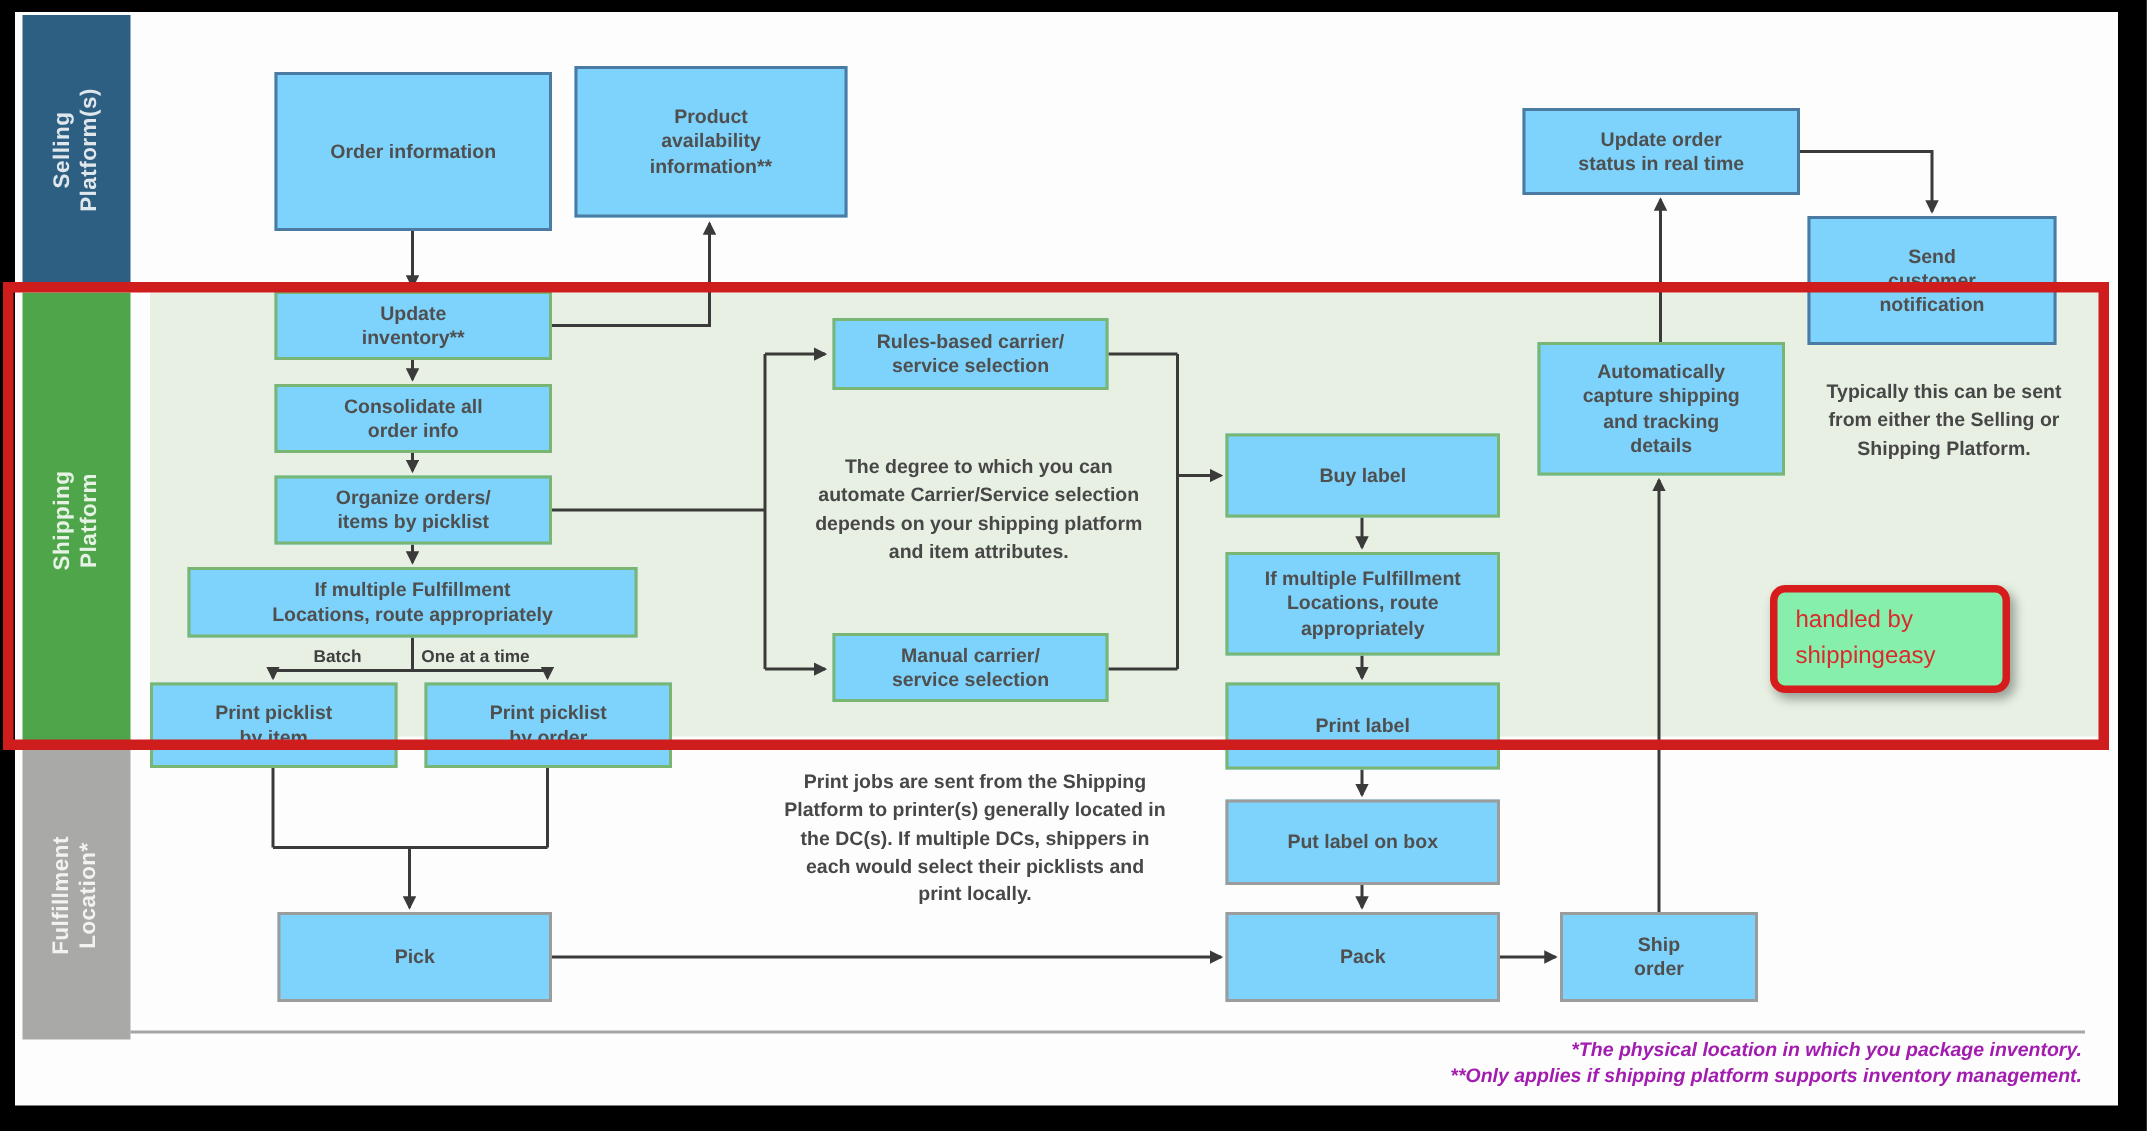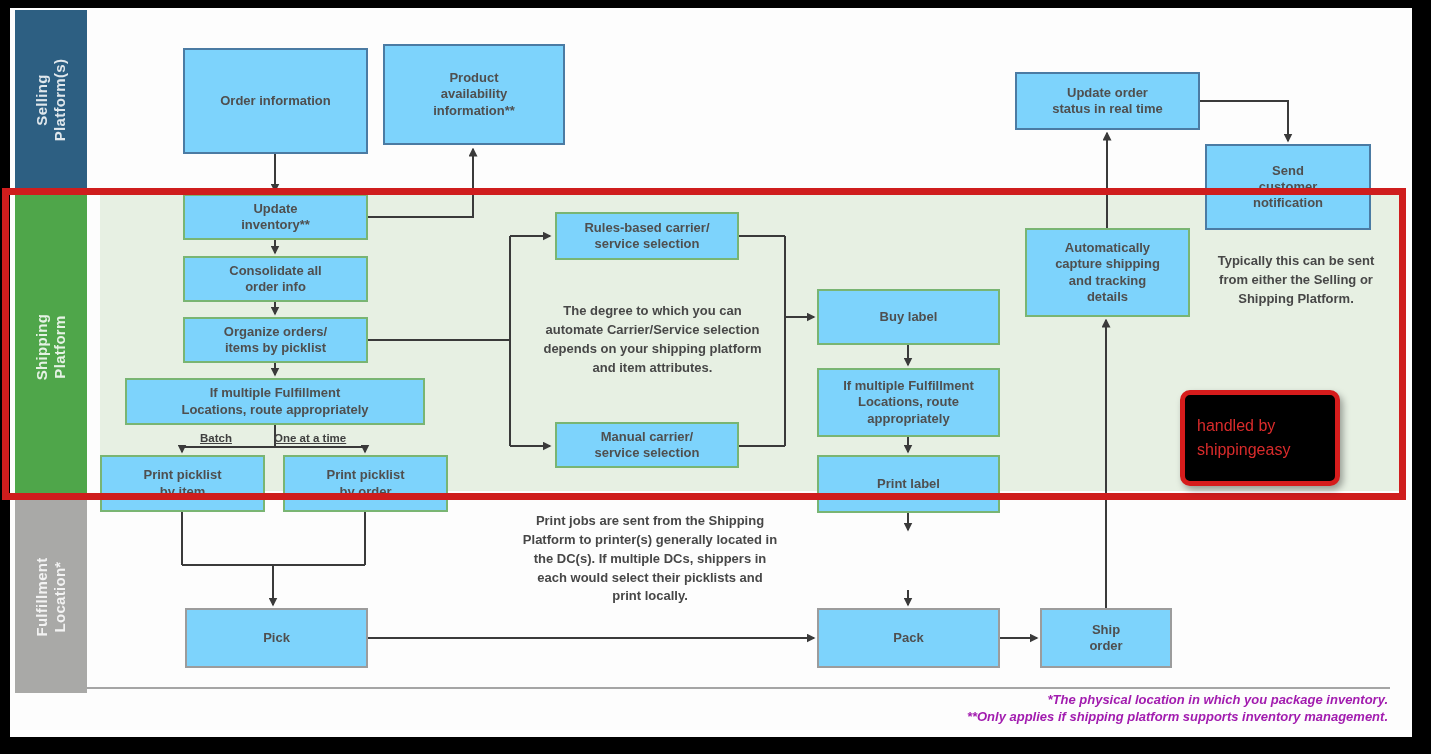--- a/index.html
+++ b/index.html
@@ -14,25 +14,25 @@
   .lane-text{transform:rotate(-90deg);white-space:pre-line;text-align:center;color:rgba(255,255,255,.85);
              font-size:15px;font-weight:bold;line-height:1.2;letter-spacing:.3px;}
   .box{position:absolute;background:#7dd3fc;border:2px solid #999;box-sizing:border-box;
        display:flex;align-items:center;justify-content:center;text-align:center;
        white-space:pre-line;font-size:13px;font-weight:bold;color:#4f4f4f;line-height:1.25;z-index:5;}
   .box.blue{border-color:#4b7ba3;}
   .box.green{border-color:#79b573;}
   .box.gray{border-color:#9c9c9c;}
   .note{position:absolute;text-align:center;white-space:pre-line;font-size:13px;font-weight:bold;
         color:#474747;line-height:1.45;z-index:4;}
-  .branch-label{position:absolute;font-size:11.5px;font-weight:bold;color:#3f3f3f;z-index:6;text-decoration:underline;}
+  .branch-label{position:absolute;font-size:11.5px;font-weight:bold;color:#3f3f3f;text-align:center;z-index:6;}
   #connectors{position:absolute;left:0;top:0;z-index:3;}
   #highlight{position:absolute;left:-8px;top:180px;width:1404px;height:312px;border:7px solid #cf1d1d;
              box-sizing:border-box;z-index:8;pointer-events:none;}
-  #handled{position:absolute;left:1170px;top:382px;width:160px;height:96px;background:#000000;
+  #handled{position:absolute;left:1170px;top:382px;width:160px;height:72px;background:#86efac;
            border:5px solid #d61c1c;border-radius:10px;box-shadow:3px 4px 7px rgba(0,0,0,.35);
            box-sizing:border-box;z-index:9;display:flex;align-items:center;
            padding:6px 12px;color:#d92b2b;font-size:16px;line-height:1.5;white-space:pre-line;}
   #lane-bottom-line{position:absolute;left:77px;top:679px;width:1303px;height:2px;background:#a5a5a5;z-index:4;}
   .footnote{position:absolute;right:24px;text-align:right;font-style:italic;font-weight:bold;
             color:#a21caf;font-size:13px;z-index:4;white-space:nowrap;}
 </style>
 </head>
 <body>
 
@@ -138,20 +138,21 @@
     <div class="note" style="left:1193px;top:244px;width:186px">Typically this can be sent
 from either the Selling or
 Shipping Platform.</div>
 
     <div class="note" style="left:490px;top:504px;width:300px">Print jobs are sent from the Shipping
 Platform to printer(s) generally located in
 the DC(s). If multiple DCs, shippers in
 each would select their picklists and
 print locally.</div>
     <div class="box gray" style="left:175px;top:600px;width:183px;height:60px">Pick</div>
+    <div class="box gray" style="left:807px;top:525px;width:183px;height:57px">Put label on box</div>
     <div class="box gray" style="left:807px;top:600px;width:183px;height:60px">Pack</div>
     <div class="box gray" style="left:1030px;top:600px;width:132px;height:60px">Ship
 order</div>
 
     <div id="lane-bottom-line"></div>
     <div class="footnote" style="top:684px">*The physical location in which you package inventory.</div>
     <div class="footnote" style="top:701px">**Only applies if shipping platform supports inventory management.</div>
 
     <div id="highlight"></div>
     <div id="handled">handled by

